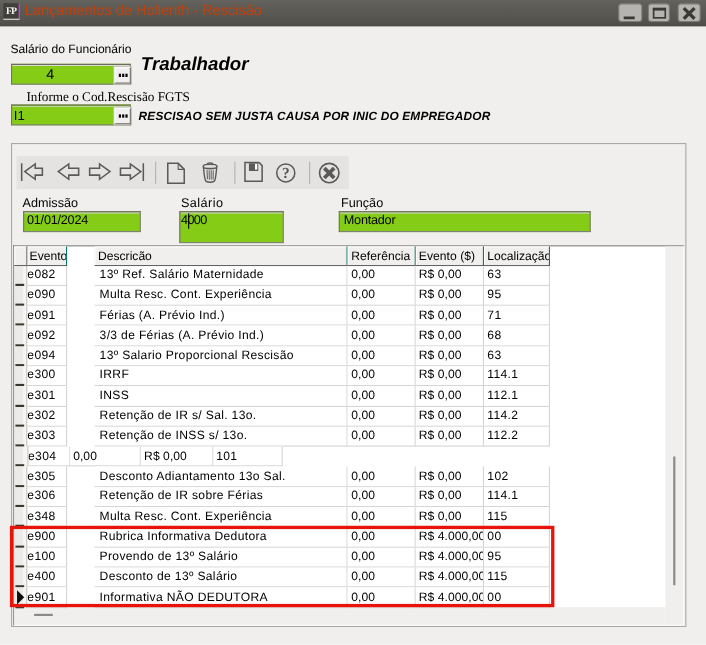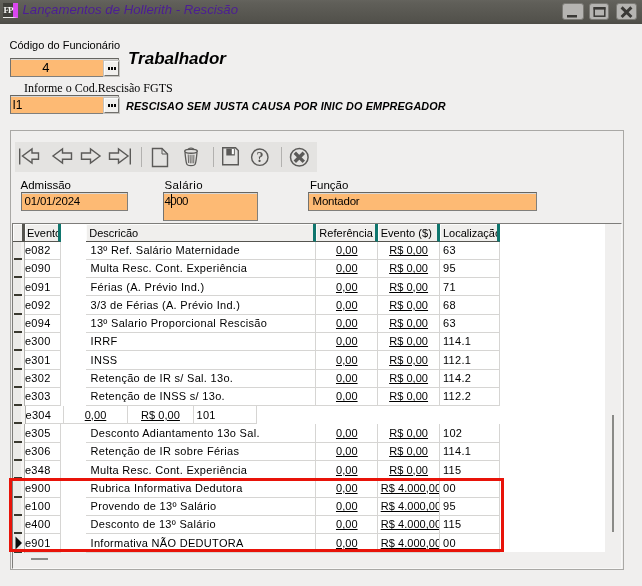--- a/index.html
+++ b/index.html
@@ -3,30 +3,30 @@
 <style>
   * { margin:0; padding:0; box-sizing:border-box; }
   html,body { width:642px; height:586px; overflow:hidden; }
   body { font-family:"Liberation Sans", sans-serif; background:#f0efee; position:relative; }
   .abs { position:absolute; }
 
   
   #titlebar { left:0; top:0; width:642px; height:24px;
     background:linear-gradient(180deg,#64635d 0%,#605f59 12%,#53524c 85%,#4c4b45 100%); }
   #fpicon { left:3px; top:3px; width:15px; height:15px; background:#403f3b;
-    border-right:5px solid #d946ef; border-bottom:1px solid #e8e8e6;
+    border-right:1px solid #d946ef; border-bottom:1px solid #e8e8e6;
     color:#f5f5f3; font-size:9px; font-weight:bold; text-align:center; line-height:14px;
     font-family:"Liberation Serif",serif; letter-spacing:-1px; }
-  #title { left:22.5px; top:1.5px; color:#4c1d95; font-size:13.2px;font-style:italic; }
+  #title { left:22.5px; top:1.5px; color:#c2410c; font-size:13.2px; }
   .tbtn { top:2.5px; height:17.5px; background:#b5b4b1; border:1px solid #7b7a75; border-radius:3px; }
   #btn-min { left:561.5px; width:22.5px; } #btn-max { left:588.5px; width:20.5px; } #btn-close { left:616px; width:20.5px; }
 
   
   .lbl { color:#000; font-size:11.5px; }
-  .inp { background:#fdba74; border:1.5px solid #807f7c; border-top-color:#666561; border-left-color:#74736f;
+  .inp { background:#84cc16; border:1.5px solid #807f7c; border-top-color:#666561; border-left-color:#74736f;
          box-shadow:inset 0 1px 0 #d8d7d5; font-size:12px; color:#000; }
   .browse { background:#f1f0ee; border-top:1px solid #fbfbfa; border-left:1px solid #fbfbfa;
             border-right:1.5px solid #71706c; border-bottom:1.5px solid #71706c;
             box-shadow:0 0 0 1px #c4c3c0; }
   .browse i { position:absolute; width:2.2px; height:3.2px; background:#060606; top:4.5px; }
   .bi { font-weight:bold; font-style:italic; color:#000; }
 
   
   #toolbar { left:15px; top:142px; width:302px; height:30px; background:#e4e3e1; }
 
@@ -55,22 +55,22 @@
   .hdr .c2 { padding-left:3px !important; }
   .c0 { width:12.5px; padding:0 !important;
         background: linear-gradient(#39382f,#39382f) 0.5px 100%/8px 2px no-repeat,
                     linear-gradient(90deg,#ebeae8 0 8px,#f6f5f3 8px) !important;
         border-right-color:#b3b2af !important; border-bottom:none !important; }
   .c1 { width:38px; }
   .c2 { width:243px;margin-left:25px; }
   .c3 { width:64.5px; }
   .c4 { width:65.5px; }
   .c5 { width:63px; }
-  .num { text-align:center;text-decoration:underline; }
-  .hdr > div { background:#f0efed; border-right:3px solid #0f766e; border-bottom:1px solid #55544f;
+  .num { text-align:left; }
+  .hdr > div { background:#f0efed; border-right:1px solid #0f766e; border-bottom:1px solid #55544f;
     box-shadow: inset 1px 1px 0 #fcfcfb; letter-spacing:0; }
   .hdr > .c0 { background:#f0efed !important; border-bottom:1px solid #55544f !important; border-right-color:#55544f !important; }
 
   #redbox { left:9px; top:478px; width:495px; height:74px; border:3px solid #e81309; }
 
   .caret { width:1px; background:#000; }
 </style></head>
 <body>
   <div class="abs" id="titlebar"></div>
   <div class="abs" id="fpicon">FP</div>
@@ -79,21 +79,21 @@
       <rect x="4" y="11" width="10" height="2.5" fill="#3a3936"></rect>
     </svg></div>
   <div class="abs tbtn" id="btn-max"><svg width="19" height="16">
       <rect x="3.5" y="3" width="12" height="2.6" fill="#3a3936"></rect>
       <rect x="4.2" y="4" width="10.6" height="8.2" fill="none" stroke="#3a3936" stroke-width="1.5"></rect>
     </svg></div>
   <div class="abs tbtn" id="btn-close"><svg width="19" height="16">
       <path d="M4.6 3.4 L14.4 13 M14.4 3.4 L4.6 13" stroke="#3a3936" stroke-width="3"></path>
     </svg></div>
 
-  <div class="abs" style="left:9.5px; top:38.5px; font-size:11px;">Código do Funcionário</div>
+  <div class="abs" style="left:9.5px; top:38.5px; font-size:11px;">Salário do Funcionário</div>
   <div class="abs inp" style="left:10px; top:58px; width:109px; height:19px;"></div>
   <div class="abs" style="left:10px; top:60px; width:71.5px; text-align:center; font-size:13px;">4</div>
   <div class="abs browse" style="left:104px; top:61px; width:15px; height:14.5px;">
     <i style="left:2.6px"></i>
     <i style="left:5.7px"></i>
     <i style="left:8.8px"></i>
   </div>
   <div class="abs bi" style="left:128px; top:49px; font-size:17px;">Trabalhador</div>
 
   <div class="abs" style="left:24px; top:80.5px; font-size:12px;font-family:Liberation Serif, serif;">Informe o Cod.Rescisão FGTS</div>

